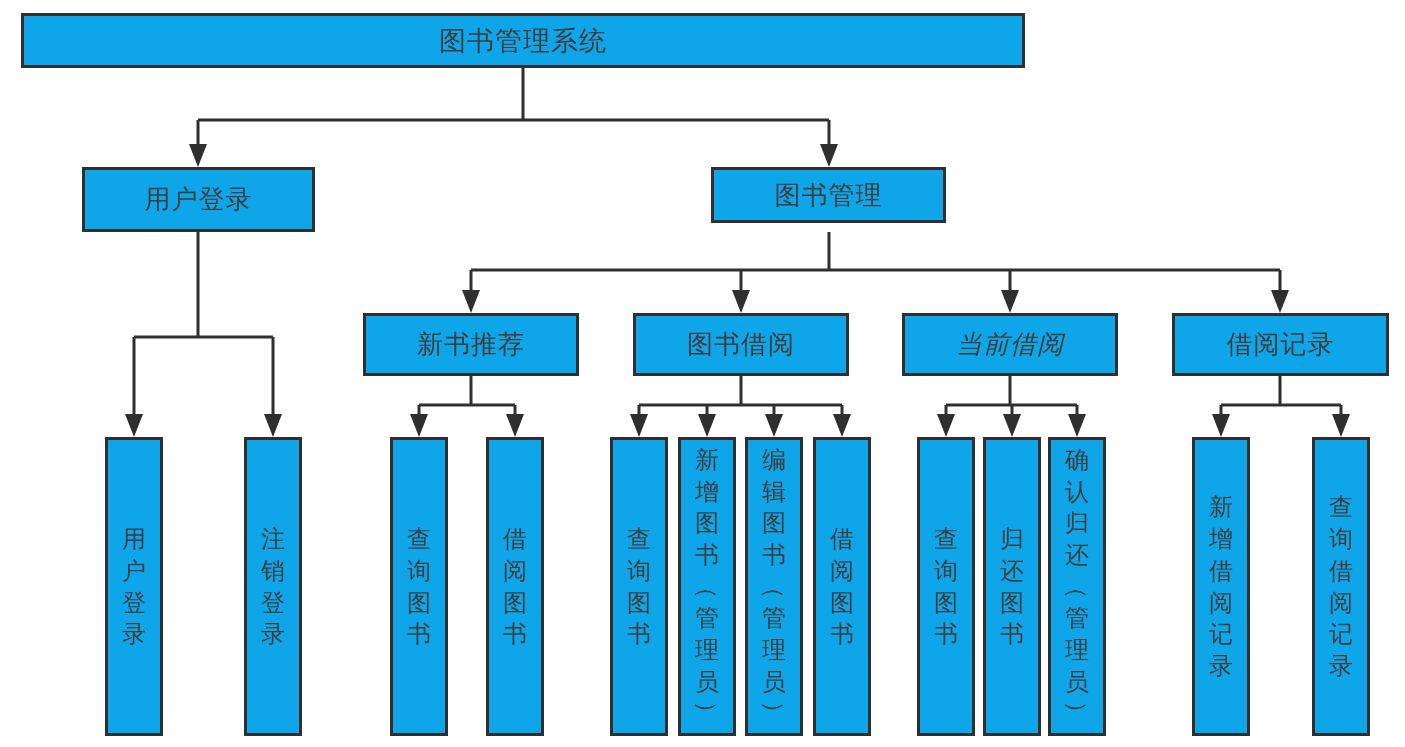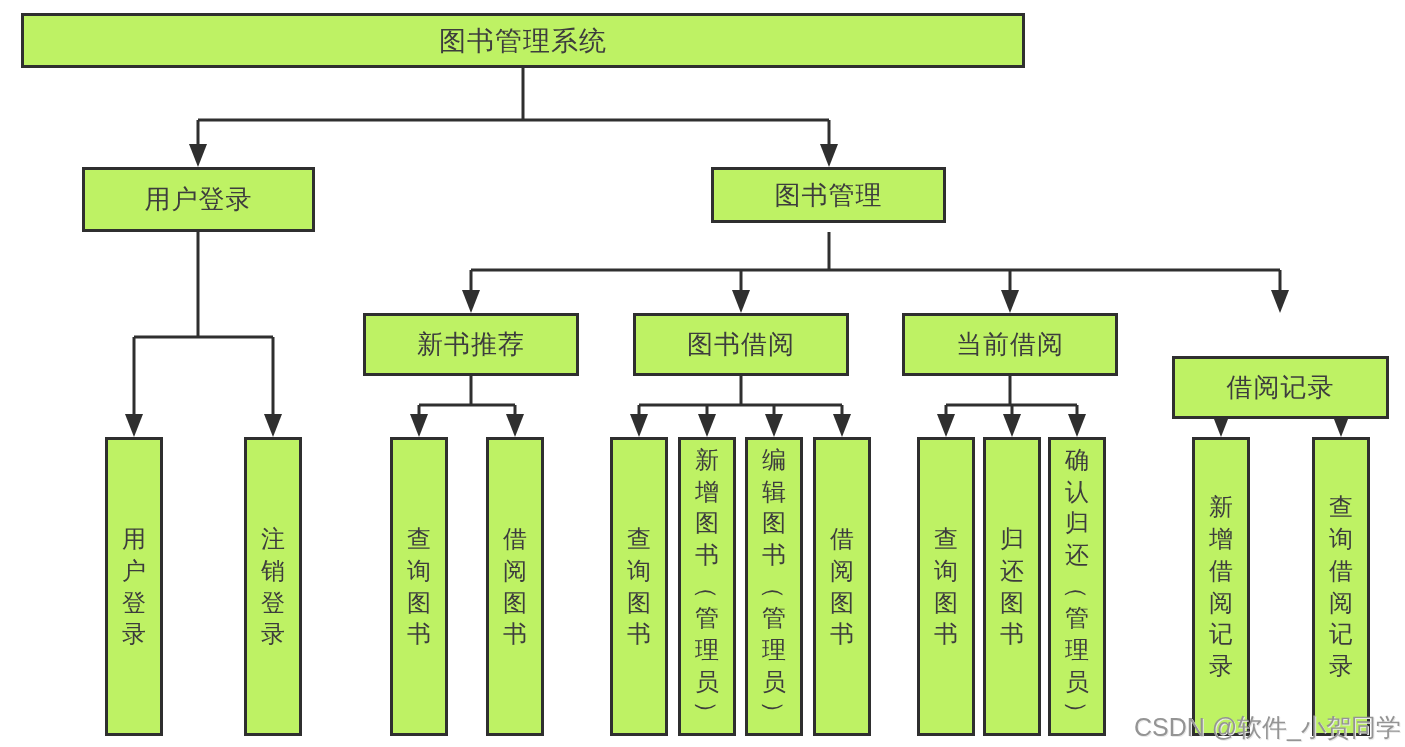--- a/index.html
+++ b/index.html
@@ -17,21 +17,21 @@
   }
   svg.wires {
     position: absolute;
     left: 0; top: 0;
     width: 1405px; height: 747px;
     pointer-events: none;
   }
   .node {
     position: absolute;
     box-sizing: border-box;
-    background: #bef264;
+    background: #0ea5e9;
     border: 3px solid var(--line, #2f2f2f);
     display: flex;
     align-items: center;
     justify-content: center;
     color: var(--text, #3d3d3d);
     text-align: center;
   }
   .node.h { font-size: 26px; letter-spacing: 1px; }
   .node.root { font-size: 27px; }
   .node.leaf {
@@ -122,22 +122,22 @@
     </g>
   </svg>
 
   <div class="node h root" style="left:21px; top:13px; width:1004px; height:55px;">图书管理系统</div>
 
   <div class="node h" style="left:82px; top:167px; width:233px; height:65px;text-align:right;">用户登录</div>
   <div class="node h" style="left:711px; top:167px; width:235px; height:56px;">图书管理</div>
 
   <div class="node h" style="left:633px; top:313px; width:216px; height:63px;">图书借阅</div>
   <div class="node h" style="left:363px; top:313px; width:216px; height:63px;">新书推荐</div>
-  <div class="node h" style="left:902px; top:313px; width:216px; height:63px;">当前借阅</div>
-  <div class="node h" style="left:1172px; top:313px; width:217px; height:63px;margin-top:43px;">借阅记录</div>
+  <div class="node h" style="left:902px; top:313px; width:216px; height:63px;font-style:italic;">当前借阅</div>
+  <div class="node h" style="left:1172px; top:313px; width:217px; height:63px;">借阅记录</div>
 
   <div class="node leaf" style="left:105px; top:437px; width:58px; height:299px;">
       <span class="vchar">用</span>
       <span class="vchar">户</span>
       <span class="vchar">登</span>
       <span class="vchar">录</span>
     </div>
   <div class="node leaf" style="left:244px; top:437px; width:58px; height:299px;">
       <span class="vchar">注</span>
       <span class="vchar">销</span>
@@ -227,14 +227,13 @@
     </div>
   <div class="node leaf" style="left:1312px; top:437px; width:58px; height:299px;">
       <span class="vchar">查</span>
       <span class="vchar">询</span>
       <span class="vchar">借</span>
       <span class="vchar">阅</span>
       <span class="vchar">记</span>
       <span class="vchar">录</span>
     </div>
 
-  <div class="watermark">CSDN @软件_小贺同学</div>
 </div>
 
 </body></html>

